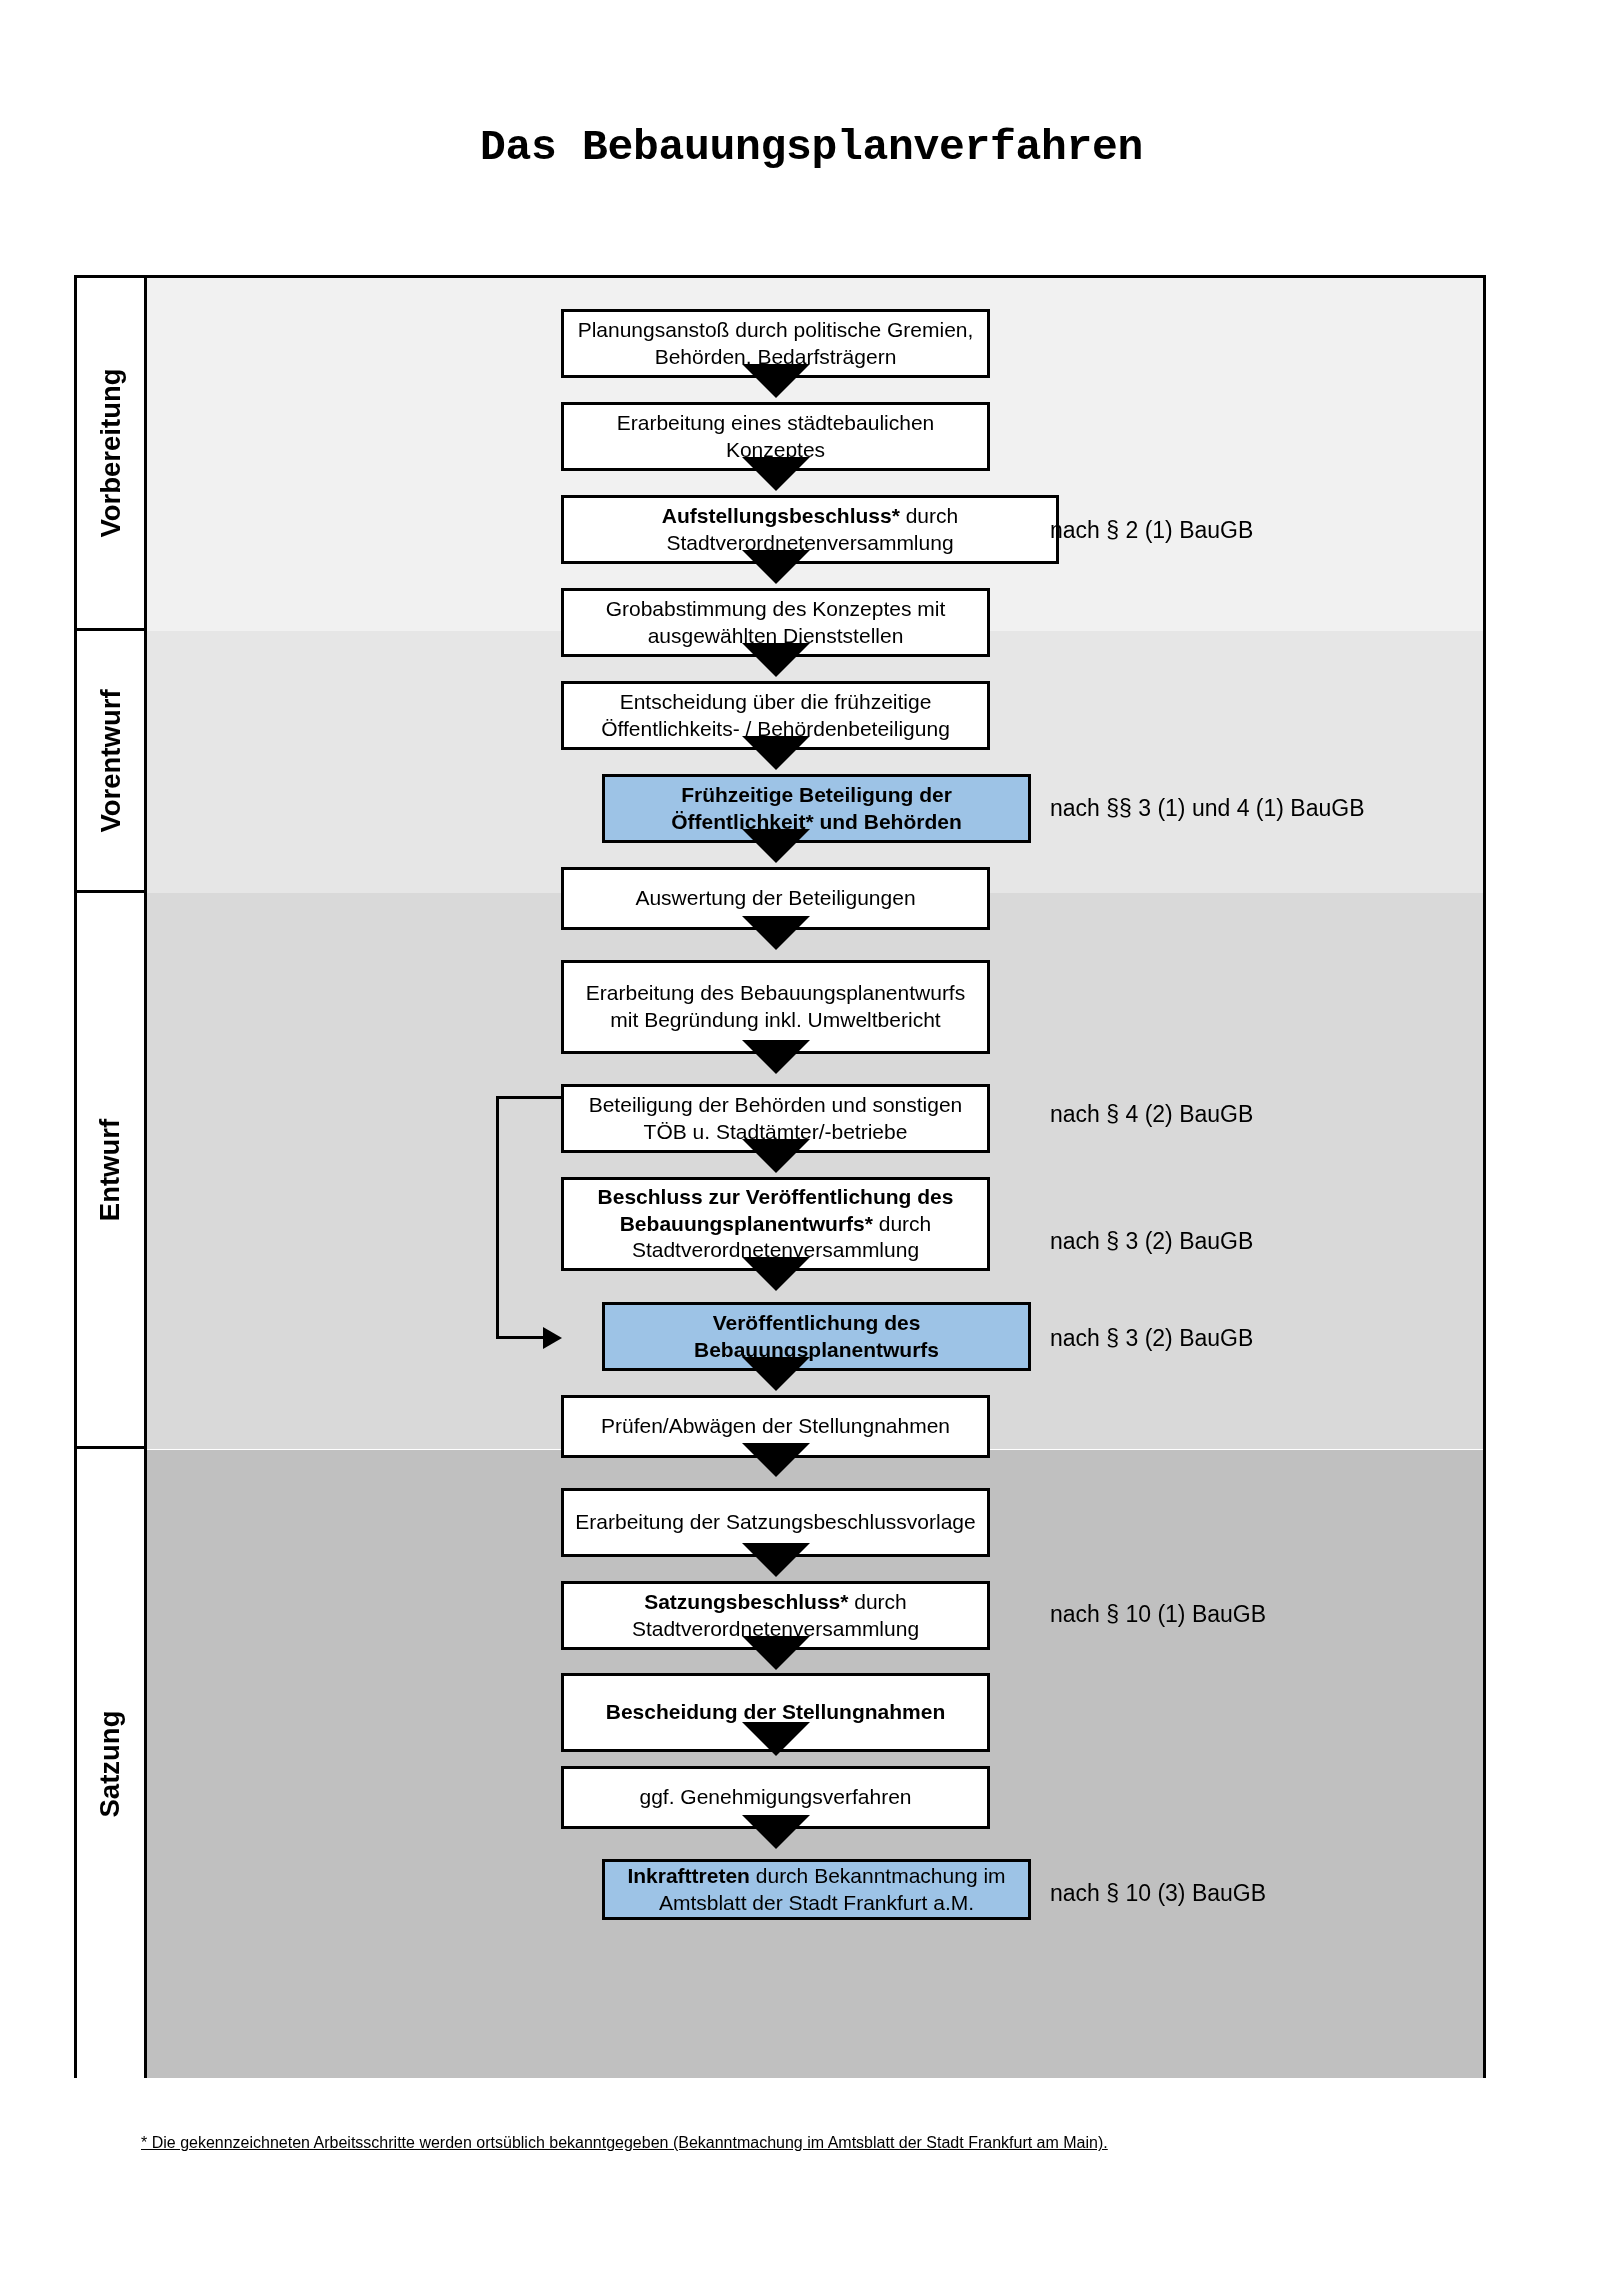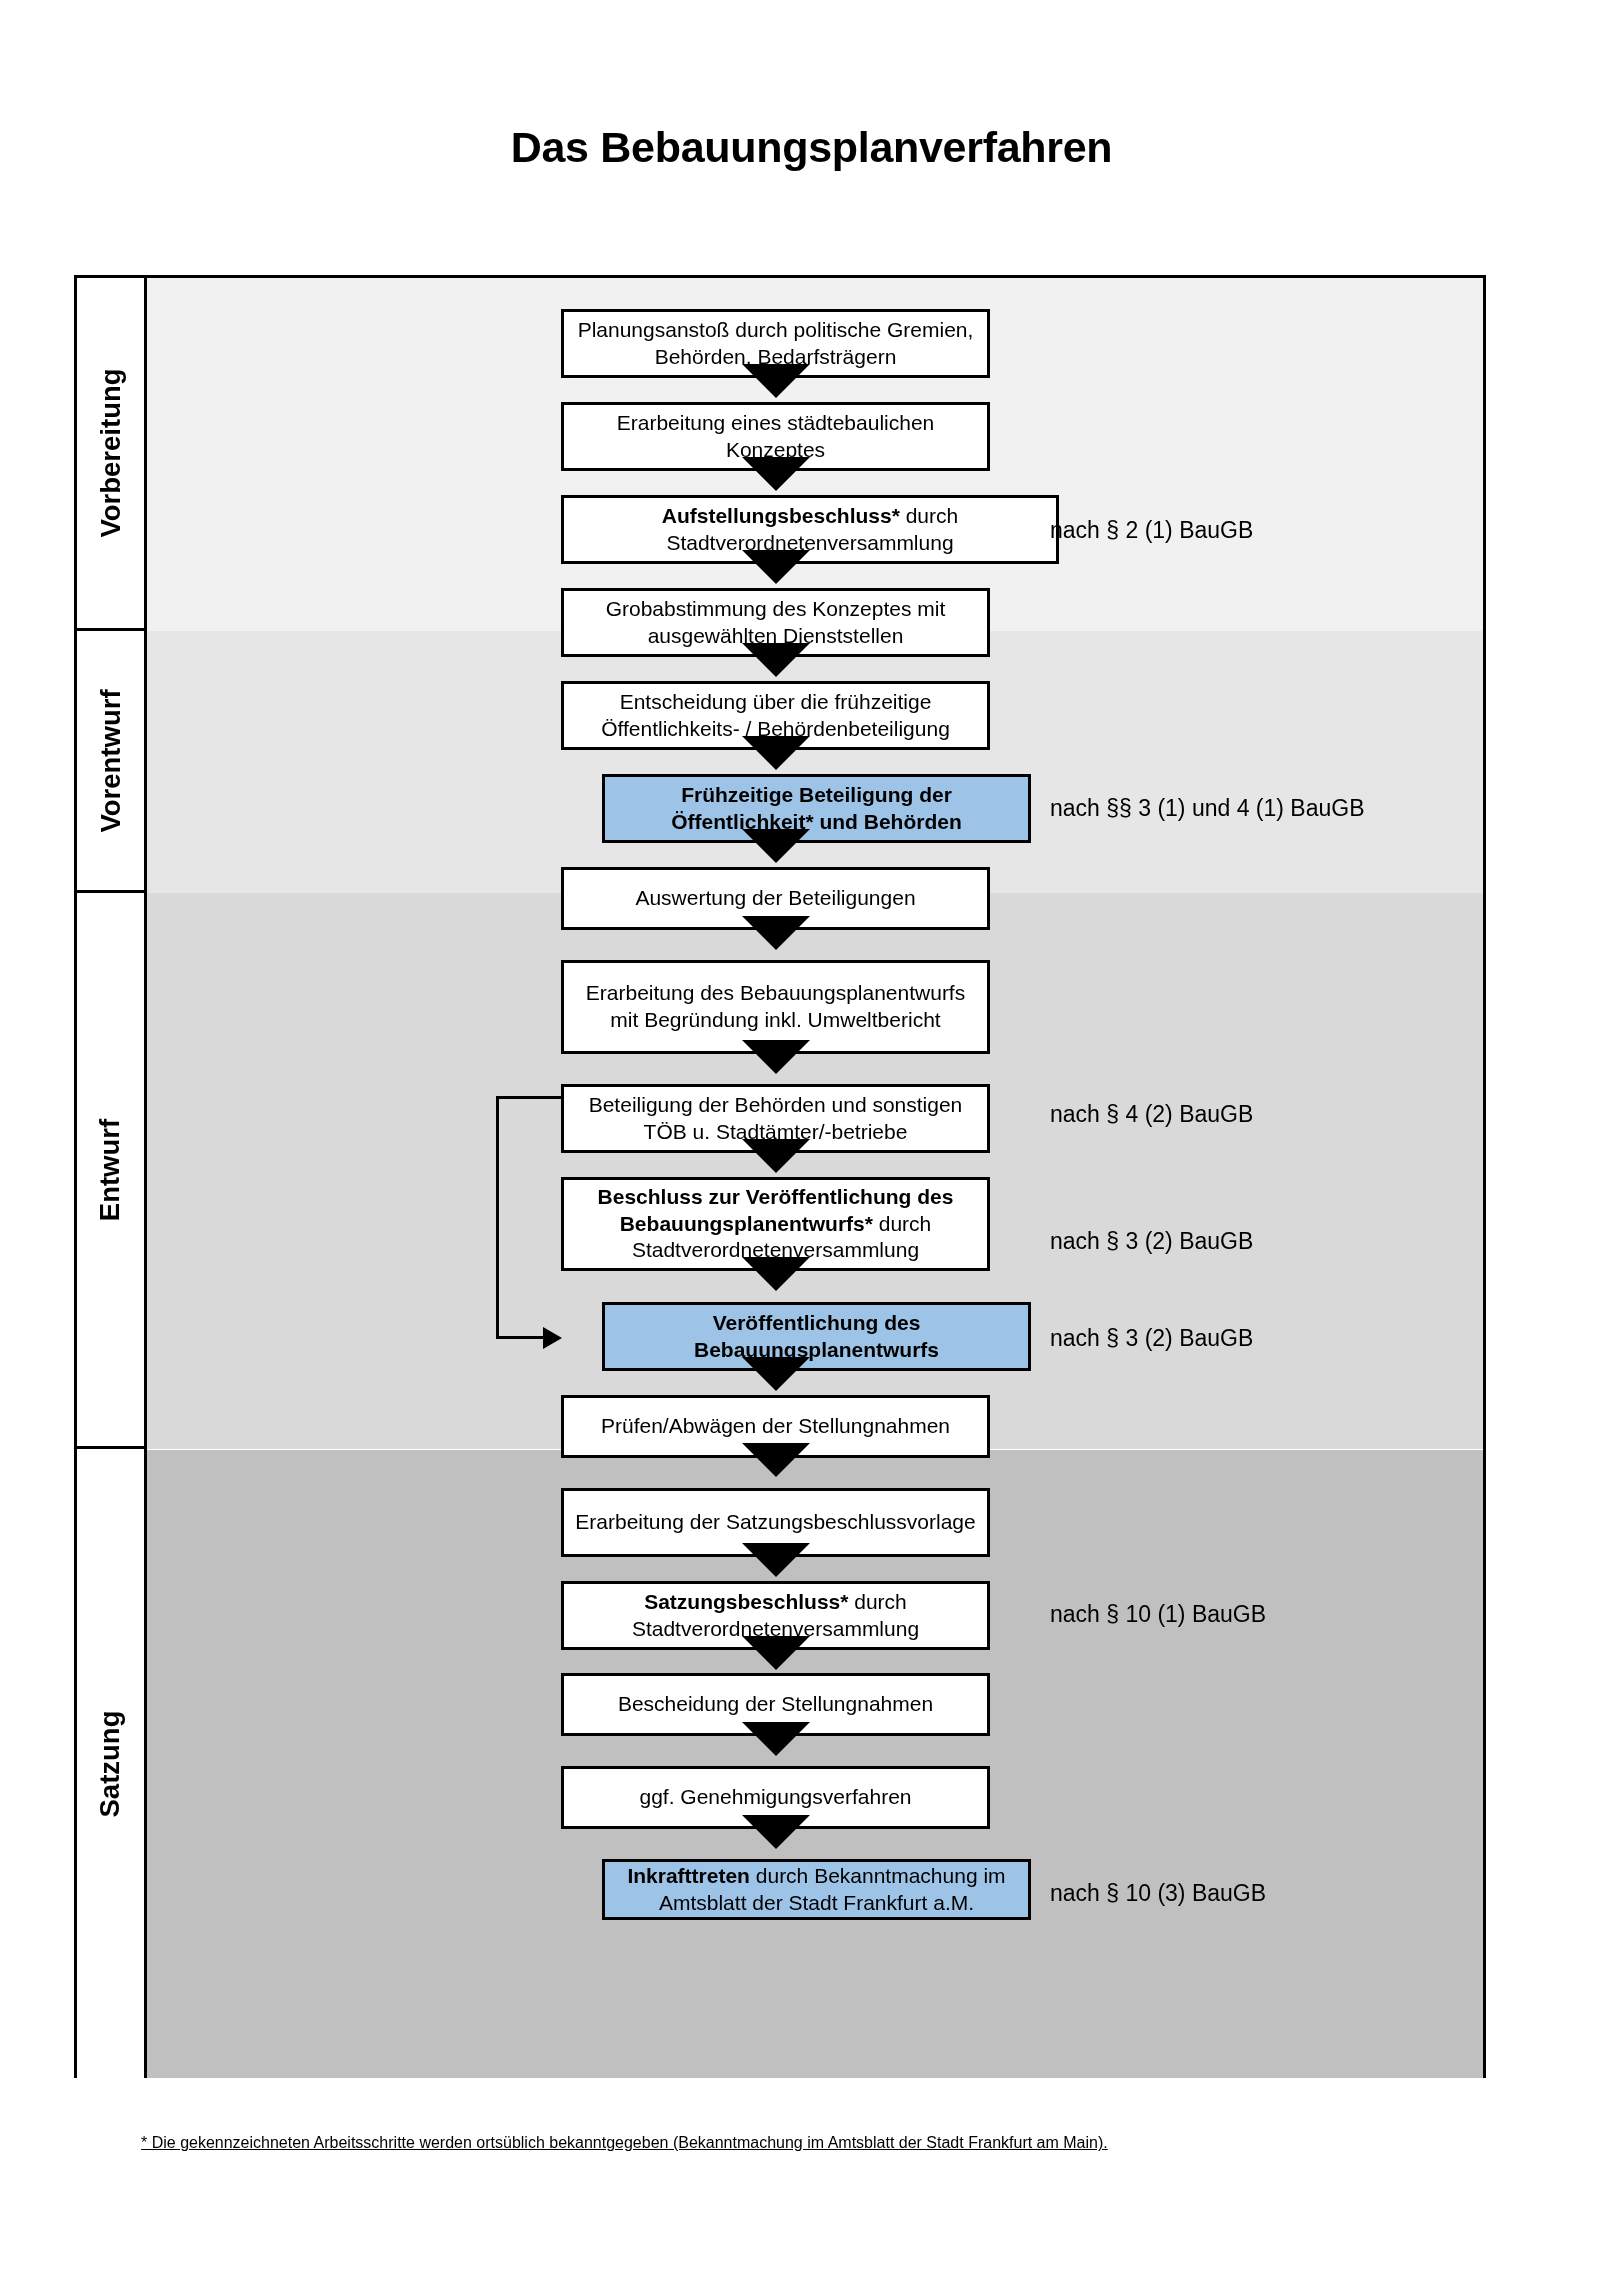--- a/index.html
+++ b/index.html
@@ -23,20 +23,21 @@
     top: 0;
     width: 1623px;
     text-align: center;
   }
   #doc-title {
     margin: 0;
     padding-top: 123px;
     font-size: 43px;
     font-weight: bold;
     letter-spacing: -0.3px;
+    font-family: Liberation Mono, monospace;
   }
   #doc-subtitle {
     margin: 0;
     padding-top: 31px;
     font-size: 27.5px;
     font-weight: bold;
   }
 
   
   #diagram {
@@ -248,21 +249,21 @@
       </div>
       <div class="flow-arrow" style="left: 665px; top: 1165px;"></div>
       <div class="flow-box" style="left: 484px; width: 429px; top: 1210px; height: 69px;">
         <span class="box-text">Erarbeitung der Satzungsbeschlussvorlage</span>
       </div>
       <div class="flow-arrow" style="left: 665px; top: 1265px;"></div>
       <div class="flow-box" style="left: 484px; width: 429px; top: 1303px; height: 69px;">
         <span class="box-text"><b>Satzungsbeschluss*</b> durch Stadtverordnetenversammlung</span>
       </div>
       <div class="flow-arrow" style="left: 665px; top: 1358px;"></div>
-      <div class="flow-box" style="left: 484px; width: 429px; top: 1395px; height: 63px;">
+      <div class="flow-box" style="left: 484px; width: 429px; top: 1395px; height: 79px; font-weight: bold;">
         <span class="box-text">Bescheidung der Stellungnahmen</span>
       </div>
       <div class="flow-arrow" style="left: 665px; top: 1444px;"></div>
       <div class="flow-box" style="left: 484px; width: 429px; top: 1488px; height: 63px;">
         <span class="box-text">ggf. Genehmigungsverfahren</span>
       </div>
       <div class="flow-arrow" style="left: 665px; top: 1537px;"></div>
       <div class="flow-box accent" style="left: 484px; width: 429px; top: 1581px; height: 61px;">
         <span class="box-text"><b>Inkrafttreten</b> durch Bekanntmachung im Amtsblatt der Stadt Frankfurt a.M.</span>
       </div>

